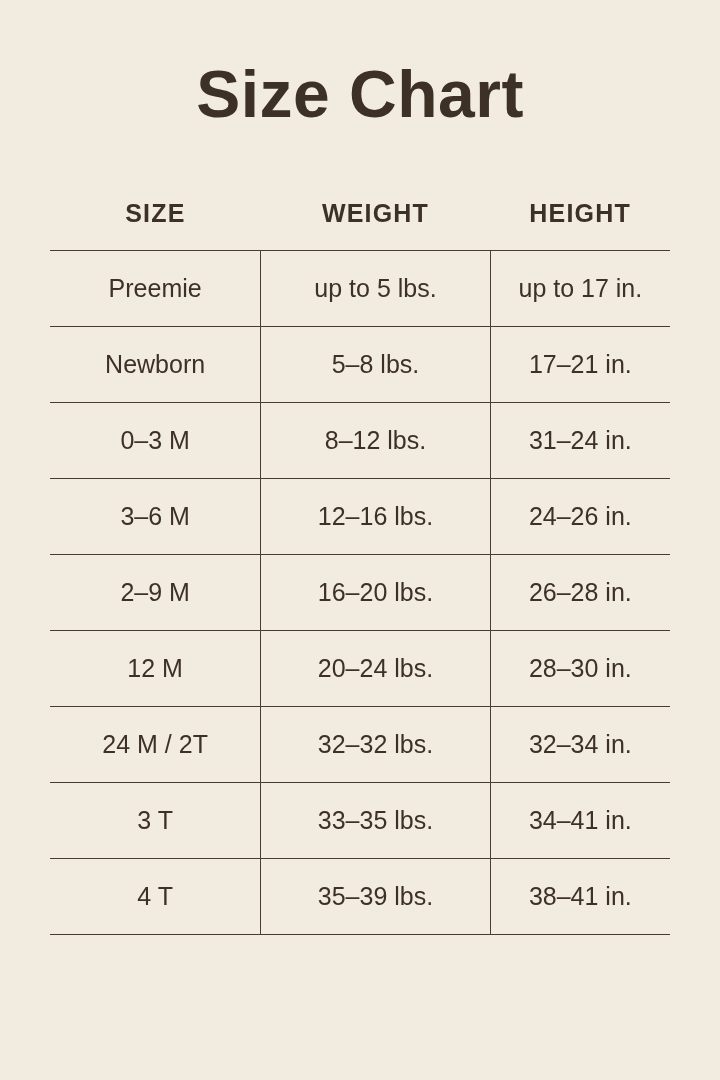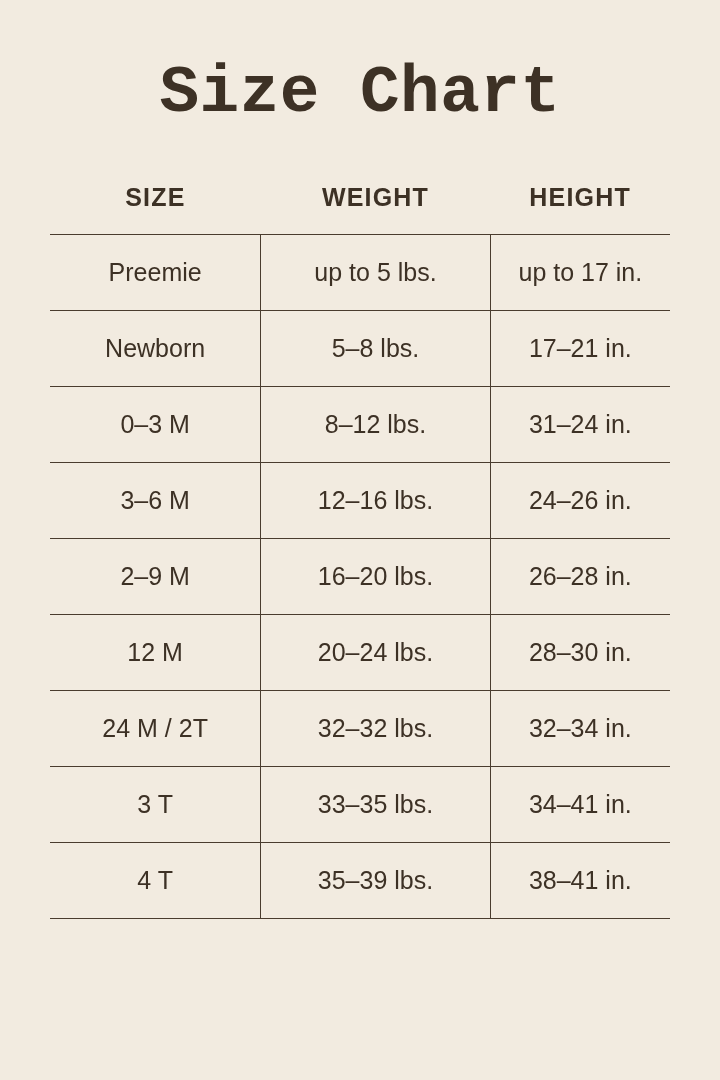--- a/index.html
+++ b/index.html
@@ -17,32 +17,32 @@
   .page {
     width: 720px;
     height: 1080px;
     box-sizing: border-box;
     background: #f2ebe0;
     display: flex;
     flex-direction: column;
     align-items: center;
   }
   .title {
-    font-family: Liberation Mono, monospace;
+    font-family: Liberation Sans, sans-serif;
     font-weight: 700;
     font-size: 66px;
     letter-spacing: 0.5px;
     color: #3d3125;
     margin-top: 58px;
     margin-bottom: 0;
     text-align: center;
     line-height: 1.1;
   }
   .table-wrap {
-    margin-top: 52px;
+    margin-top: 68px;
     width: 620px;
   }
   table.size-chart {
     width: 100%;
     border-collapse: collapse;
     table-layout: fixed;
   }
   table.size-chart col.c1 { width: 34%; }
   table.size-chart col.c2 { width: 37%; }
   table.size-chart col.c3 { width: 29%; }

